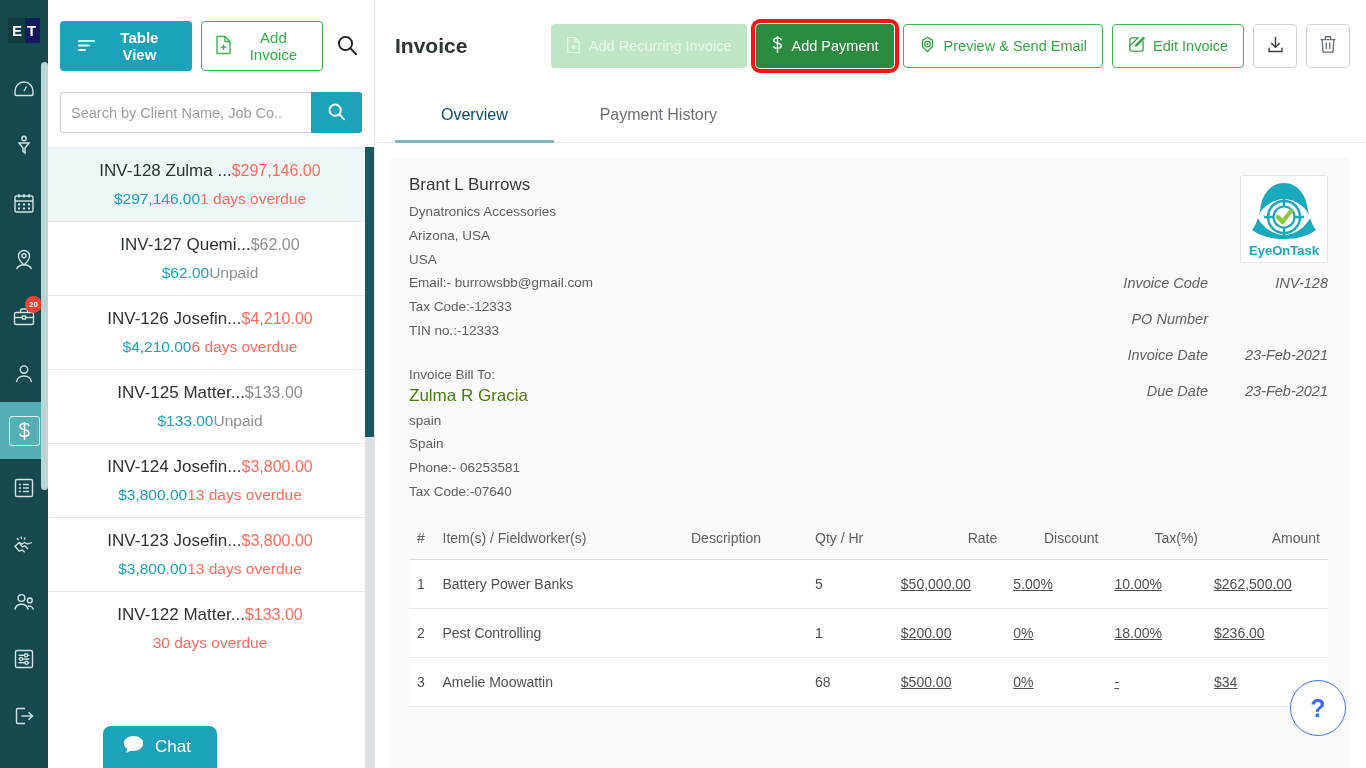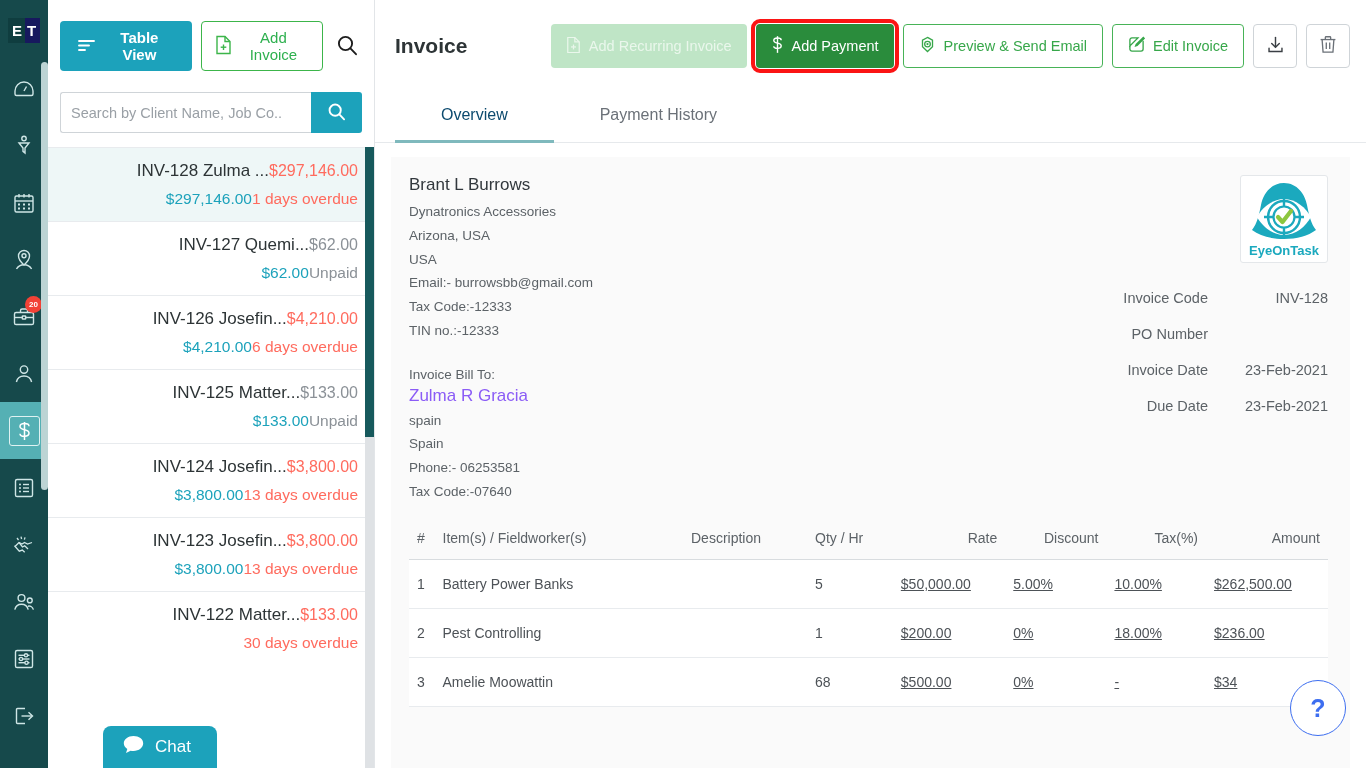--- a/index.html
+++ b/index.html
@@ -102,21 +102,21 @@
     cursor: pointer;
   }
 
   .inv-list { flex: 1; overflow: hidden; position: relative; }
   .inv-item {
     padding: 13px 16px 13px 14px;
     border-top: 1px solid #e8ebee;
     cursor: pointer;
   }
   .inv-item.selected { background: #eef7f7; }
-  .inv-row { display: flex; justify-content: flex-end; align-items: baseline; }
+  .inv-row { display: flex; justify-content: center; align-items: baseline; }
   .inv-row.top { margin-bottom: 9px; }
   .inv-title { font-size: 17px; color: #2d3436; font-weight: 400; }
   .inv-amount { font-size: 16px; }
   .inv-amount.red { color: #ff6b5e; }
   .inv-amount.grey { color: #8b9197; }
   .inv-due { font-size: 15.5px; color: #1ca2bb; }
   .inv-status { font-size: 15.5px; }
   .inv-status.red { color: #ff6b5e; }
   .inv-status.grey { color: #8b9197; }
 
@@ -190,30 +190,30 @@
   .doc {
     background: #fafafa; height: 100%;
     padding: 18px 22px 0 18px;
     position: relative; overflow: hidden;
   }
   .doc-top { display: flex; justify-content: space-between; }
   .party-col { width: 56%; }
   .from-name { font-size: 17px; color: #32383d; margin-bottom: 5px; }
   .addr-line { font-size: 13.5px; color: #5c6267; line-height: 1.76; }
   .billto-label { font-size: 13.5px; color: #5c6267; margin-top: 24px; }
-  .to-name { font-size: 17px; color: #8b5cf6; margin: 4px 0 3px 0; }
+  .to-name { font-size: 17px; color: #4d7c0f; margin: 4px 0 3px 0; }
 
   .meta-col { width: 42%; padding-top: 0; }
   .logo-box {
     width: 88px; height: 88px; margin-left: auto;
     background: #fff; border: 1px solid #e4e7ea; border-radius: 3px;
     display: flex; align-items: center; justify-content: center;
     overflow: hidden;
   }
-  .meta-rows { margin-top: 27px; }
+  .meta-rows { margin-top: 12px; font-style: italic; }
   .meta-row {
     display: flex; justify-content: flex-end; align-items: baseline;
     margin-bottom: 20px;
   }
   .meta-label { font-size: 14.5px; color: #5c6267; text-align: right; }
   .meta-value { font-size: 14.5px; color: #5c6267; width: 120px; text-align: right; }
 
   .items-table { width: 100%; border-collapse: collapse; margin-top: 16px; }
   .items-table th {
     font-size: 14px; color: #5c6267; font-weight: 400;

